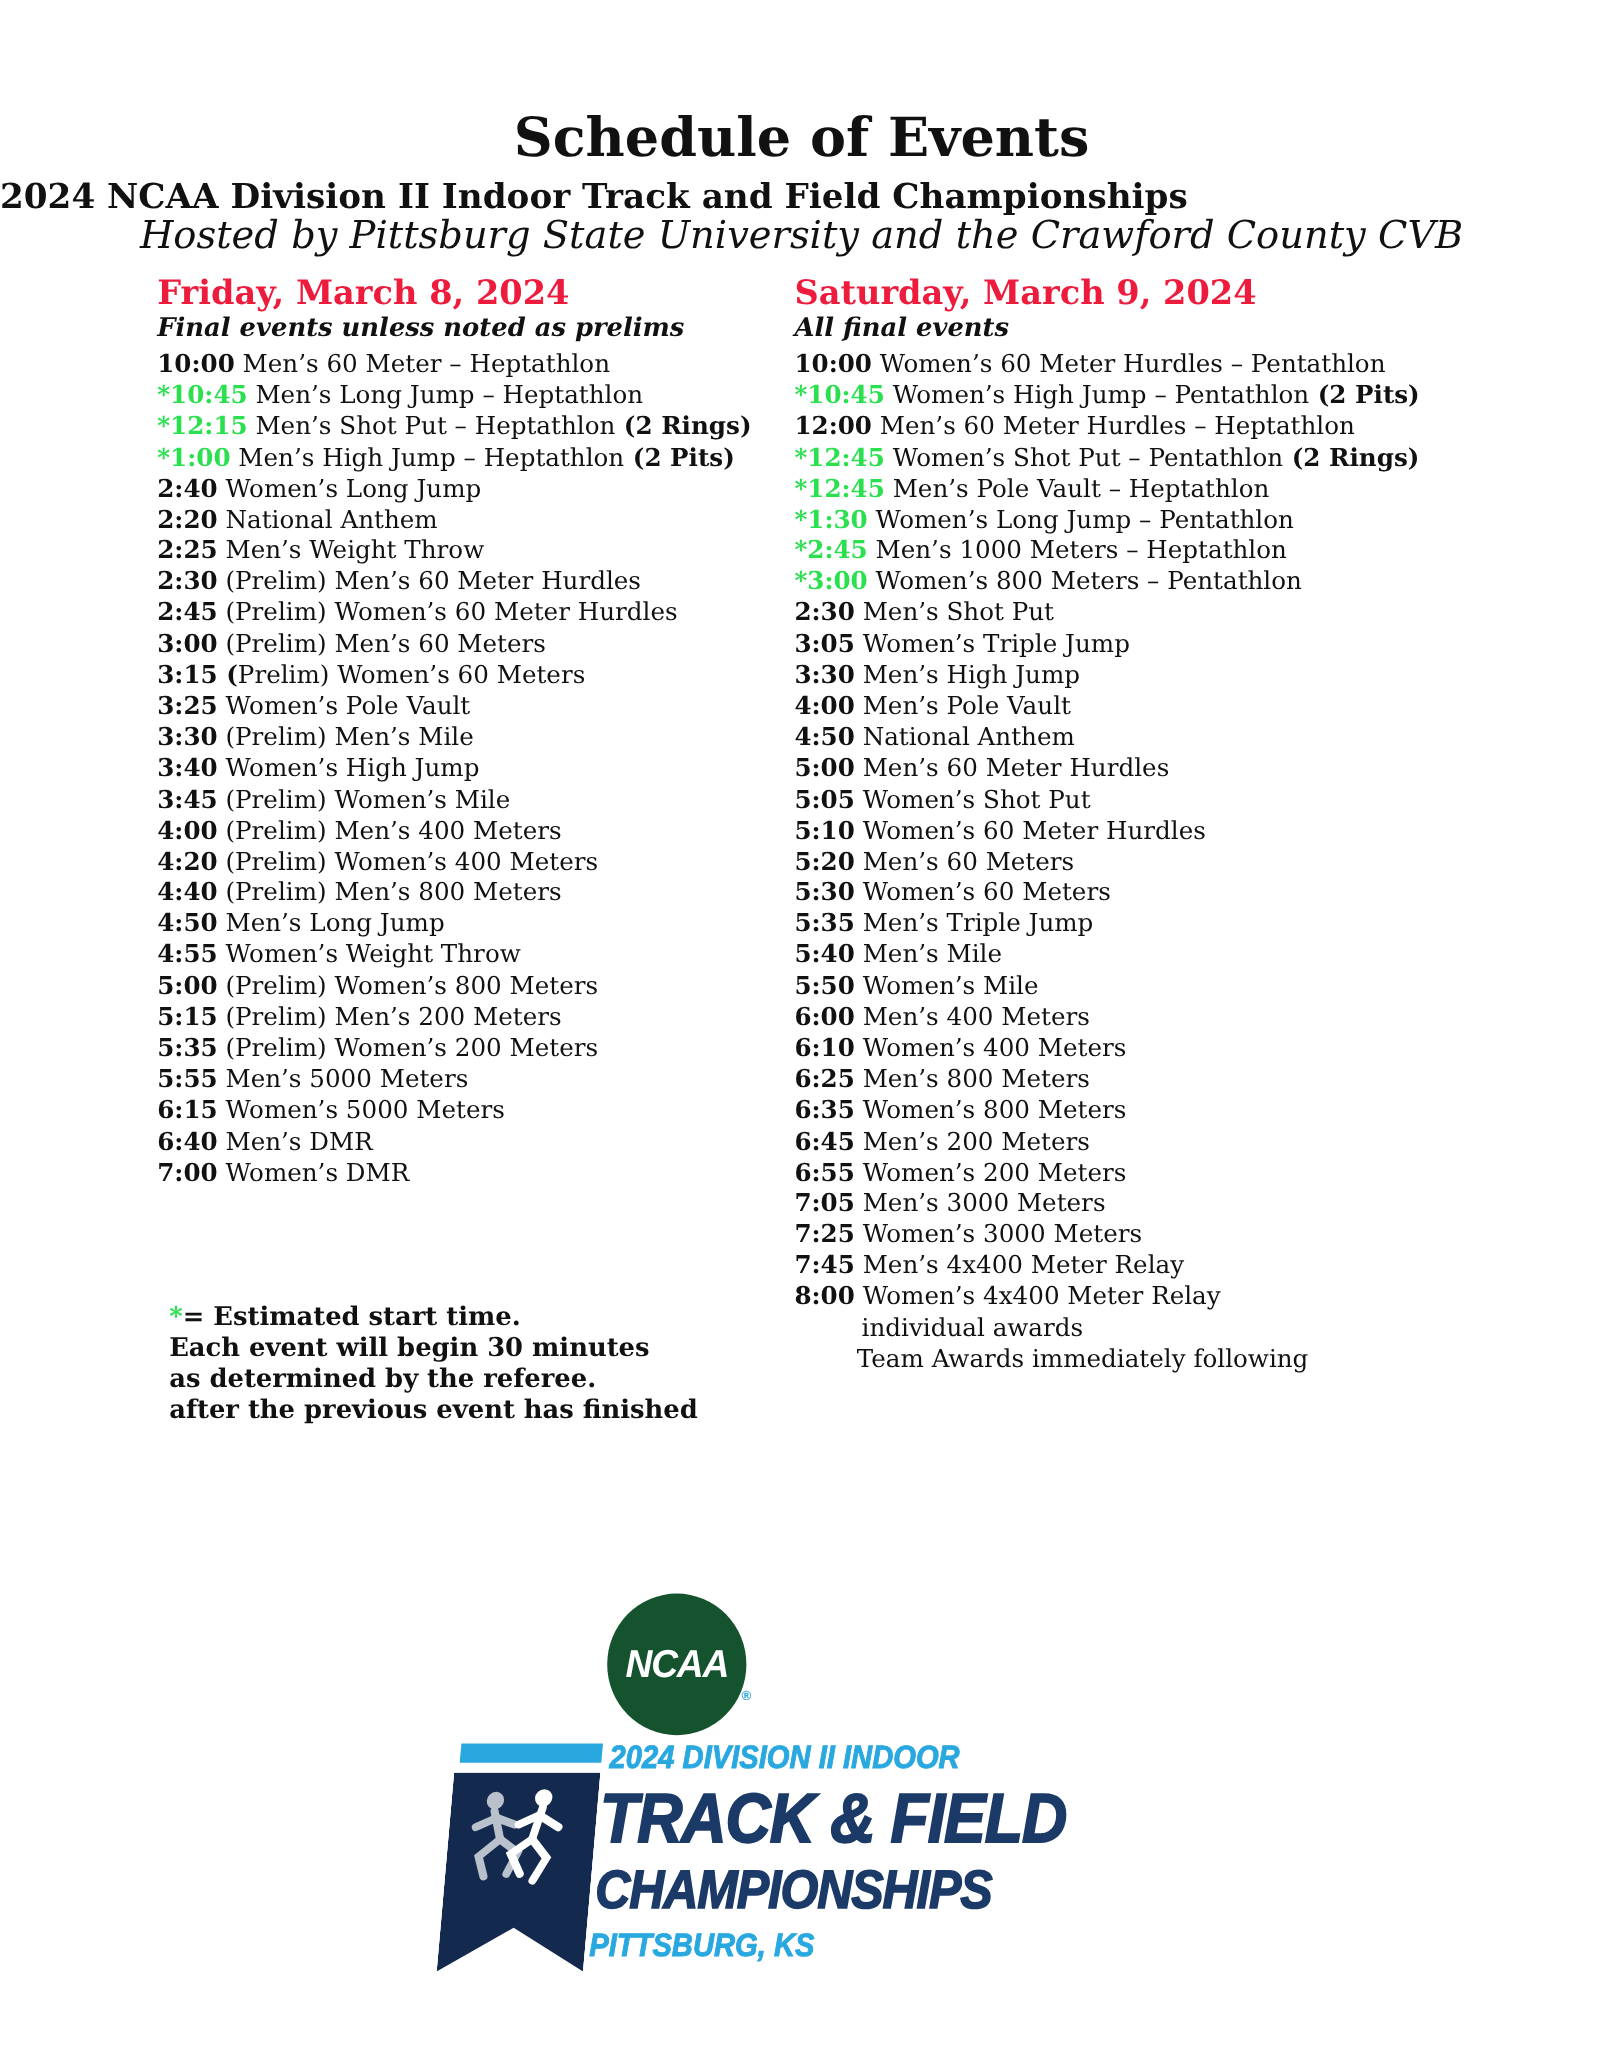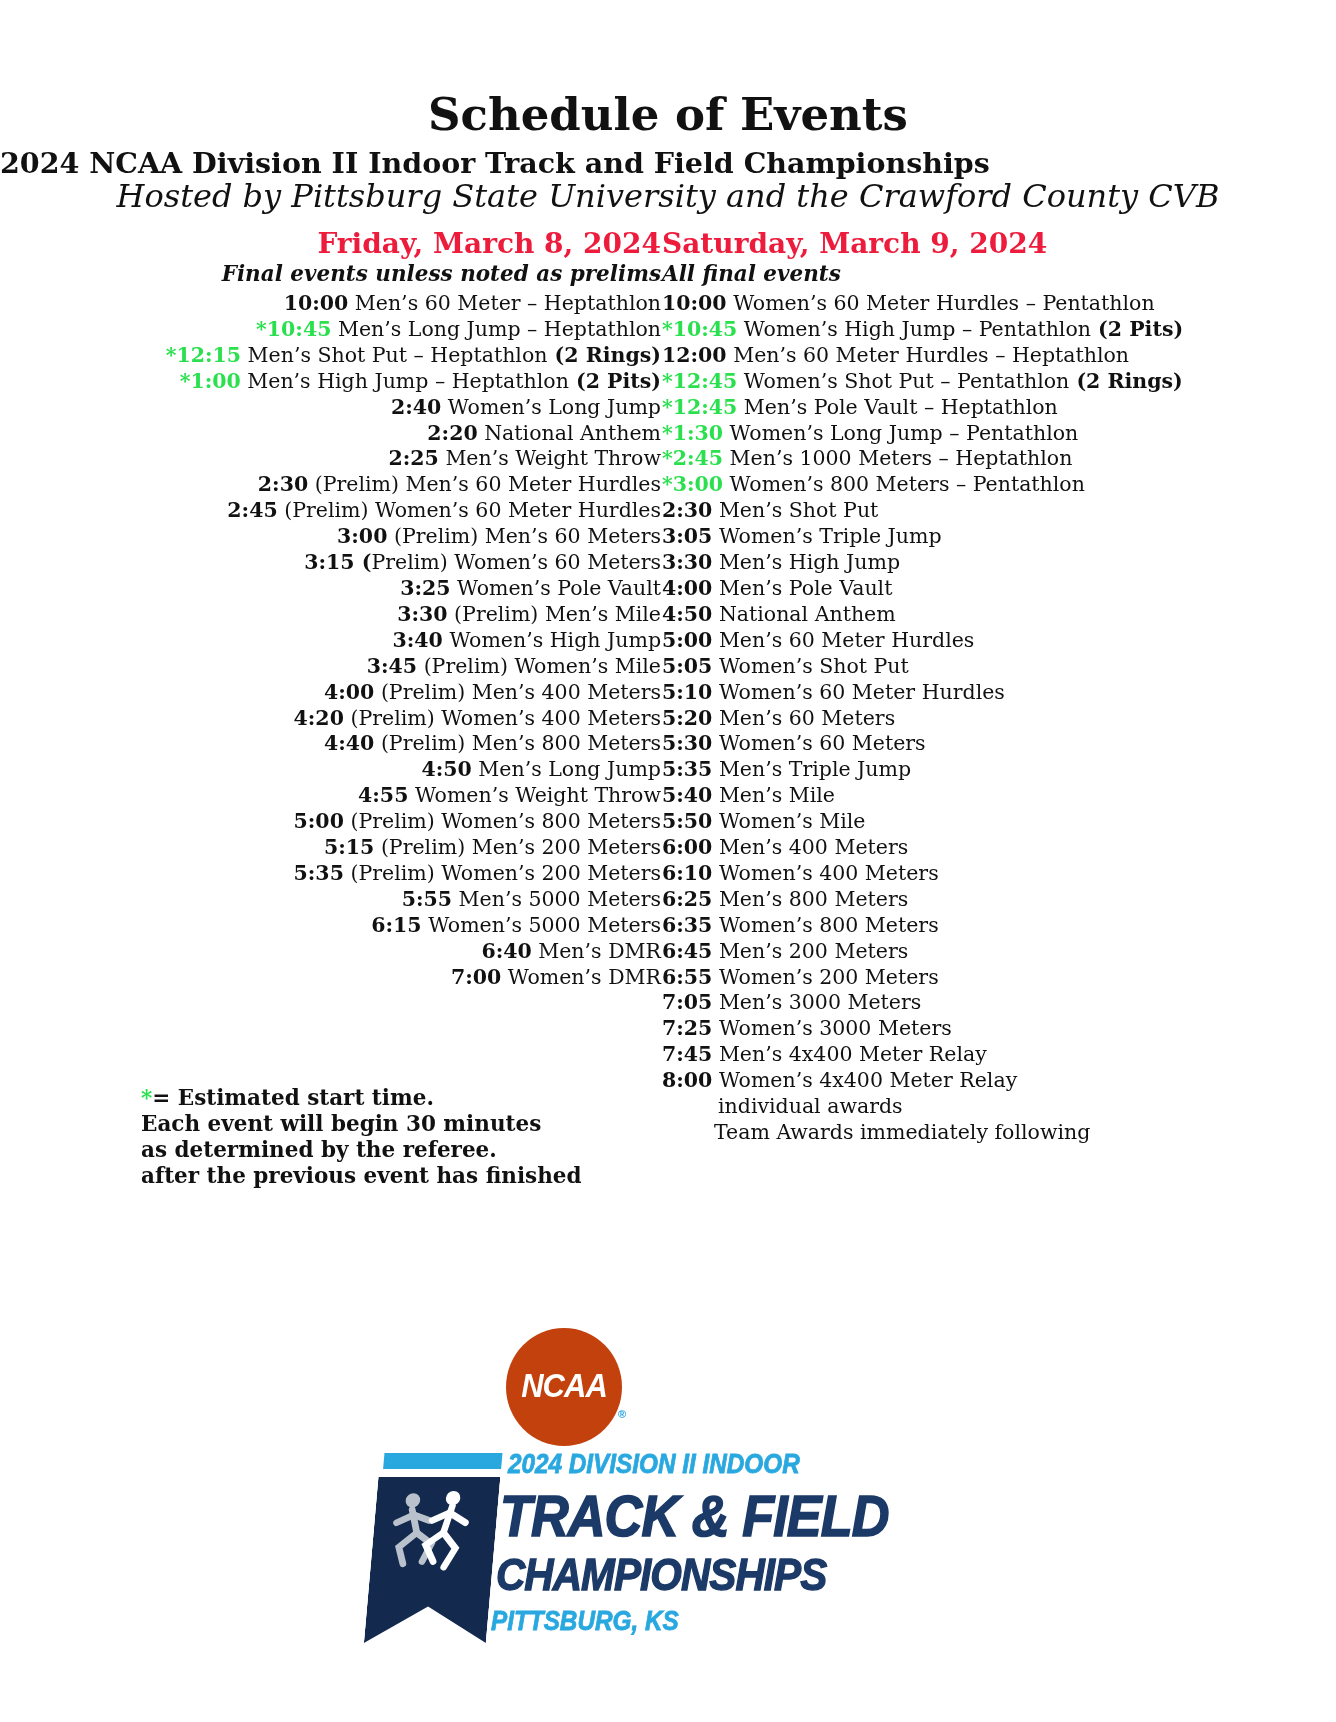--- a/index.html
+++ b/index.html
@@ -9,37 +9,37 @@
   
   .doc-title{position:absolute;top:88px;left:0;width:100%;text-align:center;
              font-size:45px;font-weight:bold;letter-spacing:0px;}
   .doc-subtitle{position:absolute;top:146px;left:0;width:100%;text-align:left;
                 font-size:28.5px;font-weight:bold;}
   .doc-hosted{position:absolute;top:177px;left:0;width:100%;text-align:center;
               font-size:32px;font-style:italic;}
 
   
   .col{position:absolute;top:228px;}
-  .col-friday{left:141px;width:520px;text-align:right;}
+  .col-friday{left:131px;width:520px;}
   .col-saturday{left:662px;width:620px;}
   .day-heading{font-size:28px;font-weight:bold;color:#ED1B3C;line-height:32px;}
   .day-note{font-size:21.5px;font-weight:bold;font-style:italic;line-height:28px;margin-bottom:3px;}
   .event{font-size:20.5px;line-height:25.9px;white-space:nowrap;}
   .event .time{font-weight:bold;}
   .event .time.green{color:#2BE04E;}
   .event .bold{font-weight:bold;}
 
   
   .footnote{position:absolute;left:141px;top:1085px;font-size:21.5px;font-weight:bold;line-height:26px;}
   .footnote .ast{color:#2BE04E;}
 
   
   .logo{position:absolute;left:0;top:0;width:1336px;height:1722px;pointer-events:none;}
   .ncaa-disc{position:absolute;left:506px;top:1328px;width:116px;height:118px;border-radius:50%;
-             background:#c2410c;display:flex;align-items:center;justify-content:center;}
+             background:#14532d;display:flex;align-items:center;justify-content:center;}
   .ncaa-word{font-family:"Liberation Sans",sans-serif;font-weight:bold;font-style:italic;
              color:#ffffff;font-size:31px;letter-spacing:-1px;transform:scaleY(1.05);}
   .ncaa-reg{position:absolute;left:618px;top:1408px;font-family:"Liberation Sans",sans-serif;
             font-size:11px;color:#1B9DDB;font-weight:bold;}
   .pennant-wrap{position:absolute;left:360px;top:1450px;width:140px;height:200px;transform:skewX(-5deg);}
   .pennant-stripe{position:absolute;left:16px;top:3px;width:118px;height:16px;background:#29A8E0;}
   .pennant-body{position:absolute;left:12px;top:27px;width:122px;height:166px;background:#14294E;
                 clip-path:polygon(0 0,100% 0,100% 100%,50% 78%,0 100%);}
   .runners{position:absolute;left:14px;top:36px;width:118px;height:100px;}
   .logo-line{position:absolute;font-family:"Liberation Sans",sans-serif;font-style:italic;

